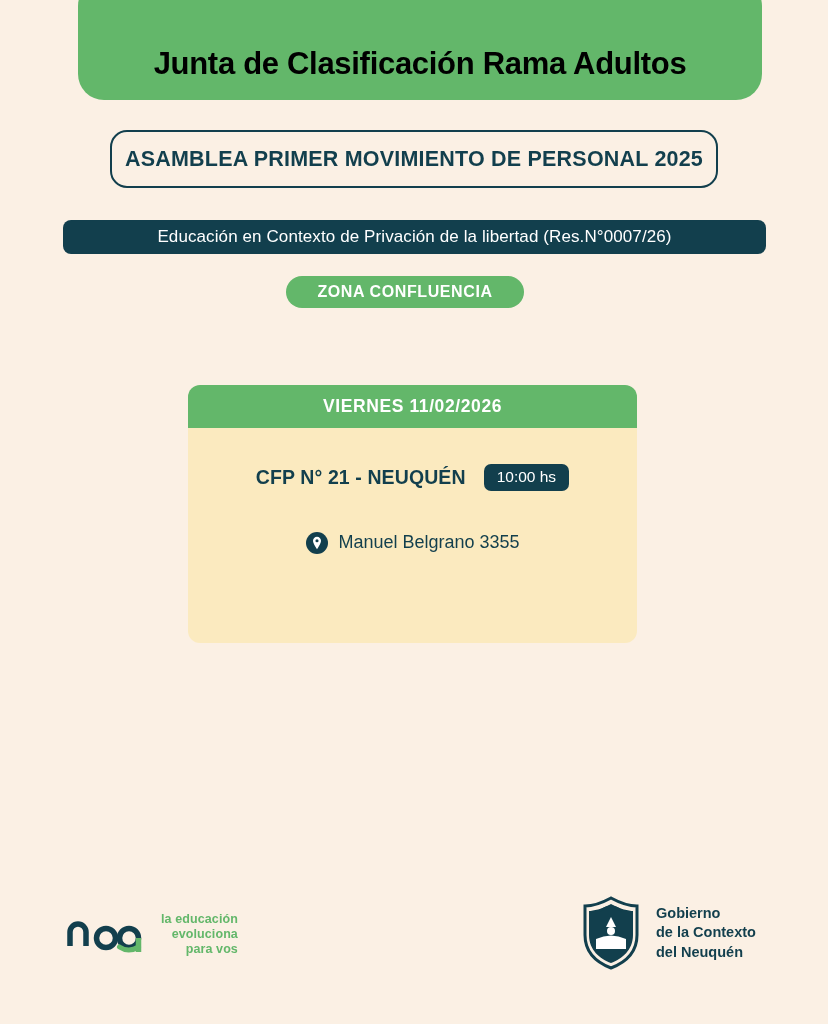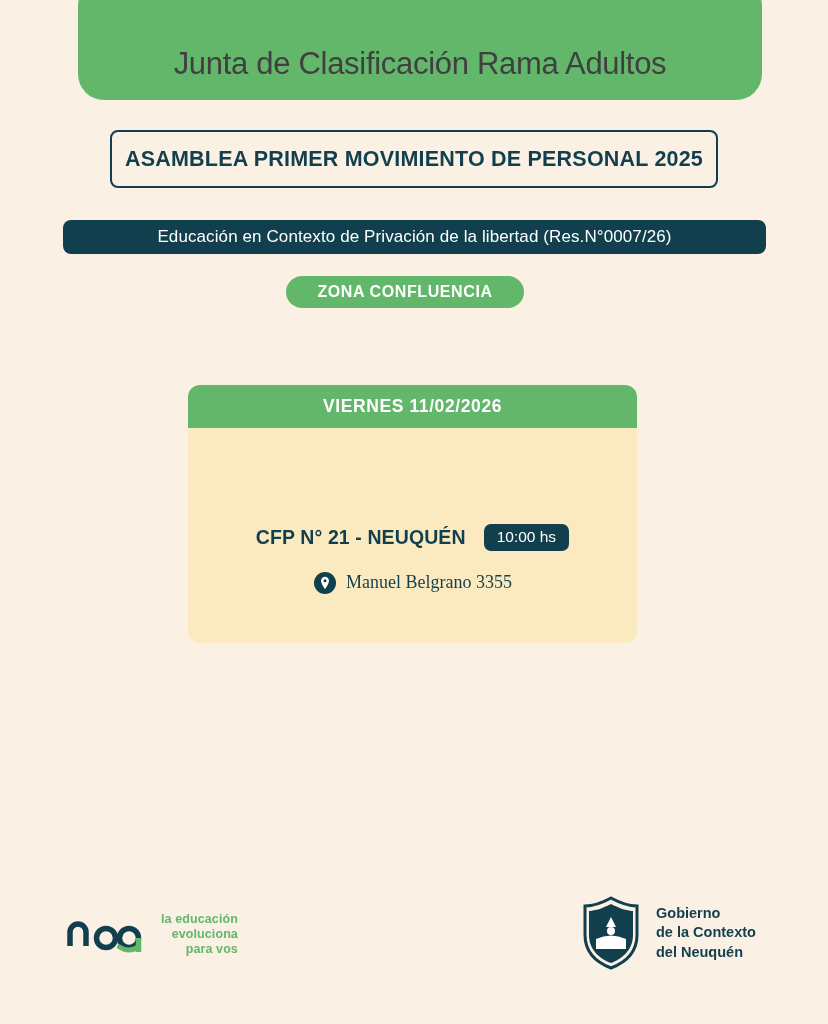--- a/index.html
+++ b/index.html
@@ -24,36 +24,36 @@
     height: 120px;
     background: #63b76a;
     border-radius: 26px;
     display: flex;
     align-items: flex-end;
     justify-content: center;
     padding-bottom: 18px;
     box-sizing: border-box;
   }
   .header-banner .title {
-    color: #404040;
+    color: #000000;
     font-size: 31px;
-    font-weight: normal;
+    font-weight: bold;
     letter-spacing: -0.3px;
     text-align: center;
   }
 
   
   .subtitle-pill {
     position: absolute;
     left: 110px;
     top: 130px;
     width: 608px;
     height: 58px;
     border: 2px solid #123f4d;
-    border-radius: 8px;
+    border-radius: 17px;
     display: flex;
     align-items: center;
     justify-content: center;
     box-sizing: border-box;
   }
   .subtitle-pill .text {
     color: #123f4d;
     font-size: 21.5px;
     font-weight: bold;
     letter-spacing: 0.2px;
@@ -118,21 +118,21 @@
   }
   .event-card .card-header .date-text {
     color: #ffffff;
     font-size: 17.5px;
     font-weight: bold;
     letter-spacing: 0.6px;
   }
   .event-card .card-body {
     background: #fbeabf;
     height: 215px;
-    padding-top: 96px;
+    padding-top: 36px;
     box-sizing: border-box;
   }
   .row-place {
     display: flex;
     align-items: center;
     justify-content: center;
     gap: 18px;
   }
   .place-name {
     color: #123f4d;
@@ -146,22 +146,21 @@
     padding: 5px 13px 6px;
     color: #ffffff;
     font-size: 15.5px;
     line-height: 1;
   }
   .row-address {
     display: flex;
     align-items: center;
     justify-content: center;
     gap: 9px;
-    margin-top: 20px;
-    font-family: Liberation Serif, serif;
+    margin-top: 40px;
   }
   .pin-icon {
     width: 24px;
     height: 24px;
     display: block;
   }
   .address-text {
     color: #123f4d;
     font-size: 18px;
   }

